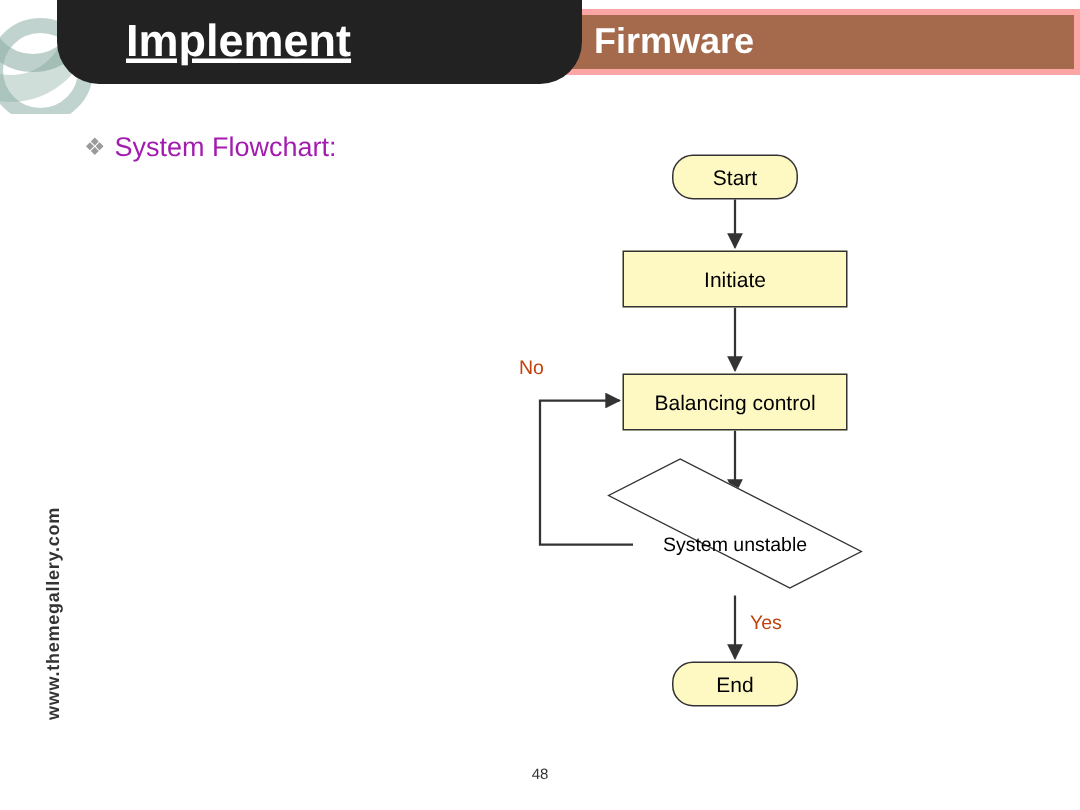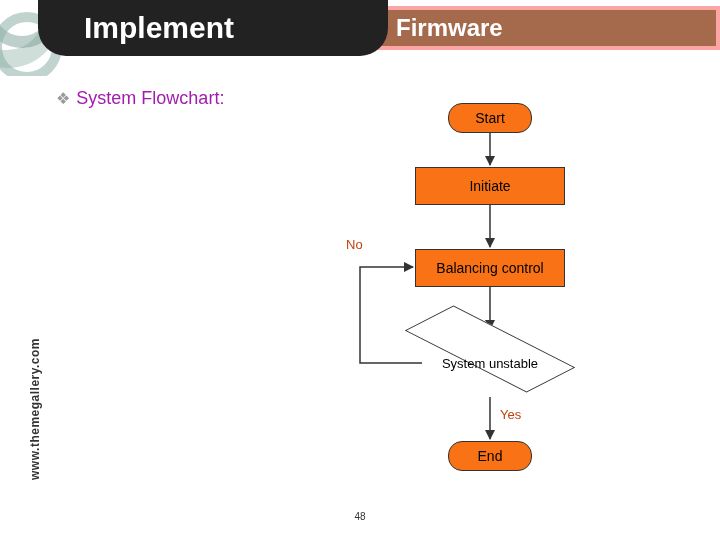--- a/index.html
+++ b/index.html
@@ -14,20 +14,21 @@
   .ring.r3 { width:  70px; height:  70px; left:  -8px; top:  12px; border-width: 10px; border-color: rgba(140,175,165,0.55); }
 
   
   .titlebar { position: absolute; left: 38px; top: 0px; right: 0; height: 62px; }
   .title-dark {
     position: absolute; left: 0; top: 0; width: 350px; height: 56px;
     background: #222; border-radius: 0 0 28px 28px;
     color: #fff; font-size: 30px; font-weight: bold;
     display: flex; align-items: center; padding-left: 46px;
     z-index: 3;
+    text-decoration: underline;
   }
   .title-accent {
     position: absolute; left: 320px; top: 6px; width: 362px; height: 44px;
     background: #a46a4b; border: 4px solid #fca5a5;
     color: #fff; font-size: 24px; font-weight: bold;
     display: flex; align-items: center; padding-left: 34px;
     z-index: 1;
   }
 
   
@@ -43,21 +44,21 @@
   }
 
   
   .pagenum { position: absolute; left: 0; right: 0; bottom: 18px; text-align: center; color: #333; font-size: 10px; }
 
   
   .flowchart { position: absolute; left: 310px; top: 95px; width: 360px; height: 420px; }
 
   .node {
     position: absolute; left: 50%; transform: translateX(-50%);
-    background: #f97316; border: 1.5px solid #333; text-align: center;
+    background: #fef9c3; border: 1.5px solid #333; text-align: center;
     font-size: 14px; display: flex; align-items: center; justify-content: center;
     padding: 4px 10px;
   }
   .node.term { border-radius: 14px; width: 84px; height: 30px; }
   .node.proc { width: 150px; height: 38px; }
 
   .diamond-wrap { position: absolute; left: 50%; transform: translateX(-50%); }
   .diamond-shape {
     width: 82px; height: 82px; transform: rotate(45deg);
     background: #fff; border: 1.5px solid #333;

